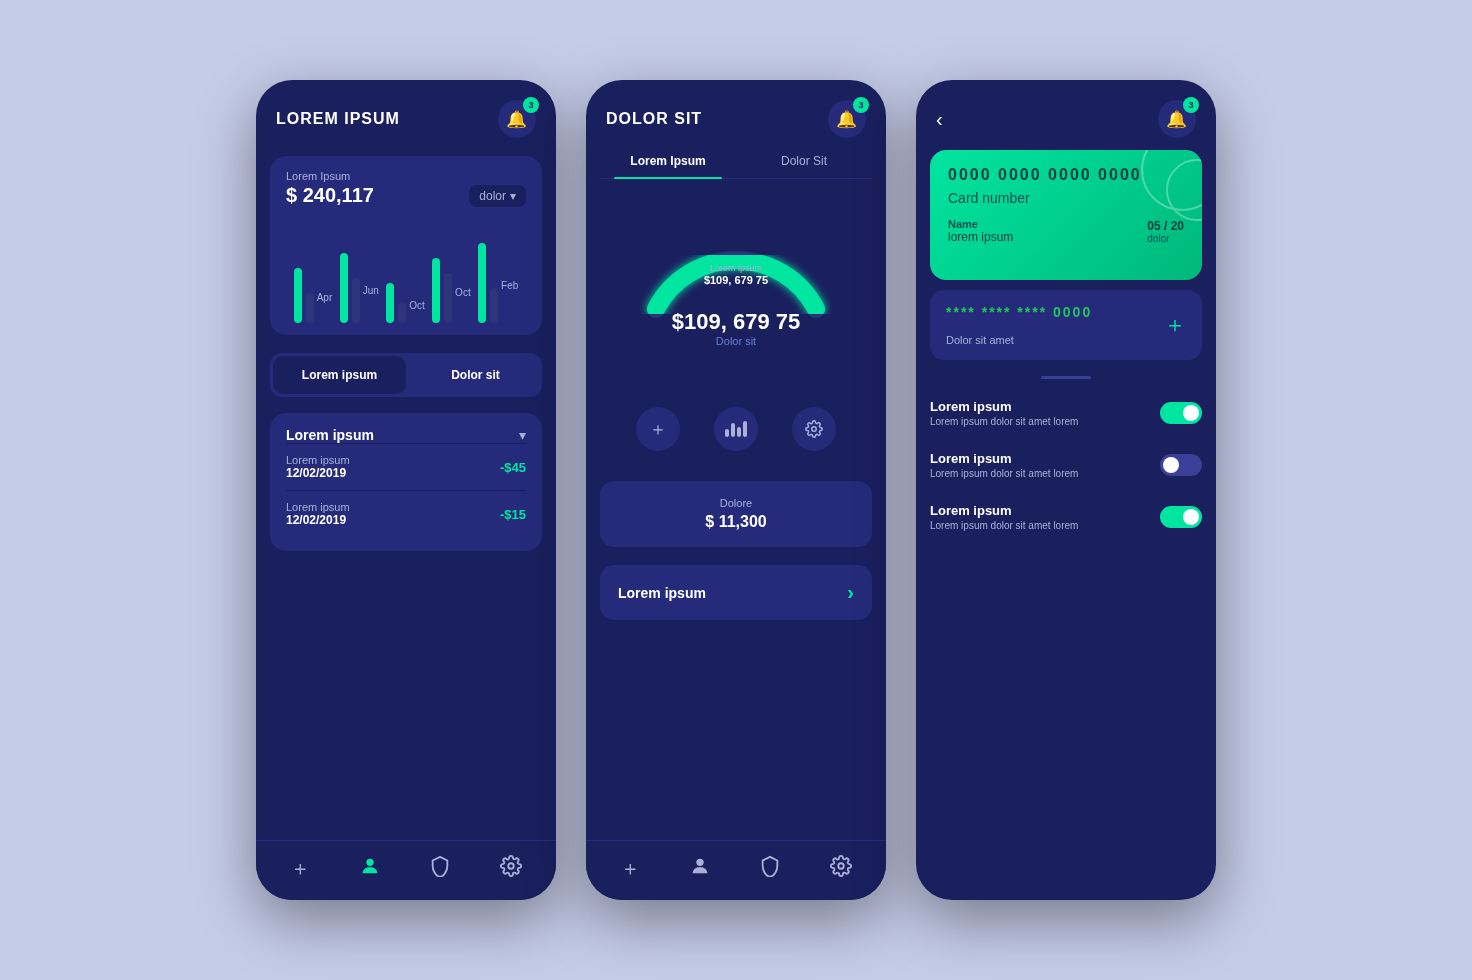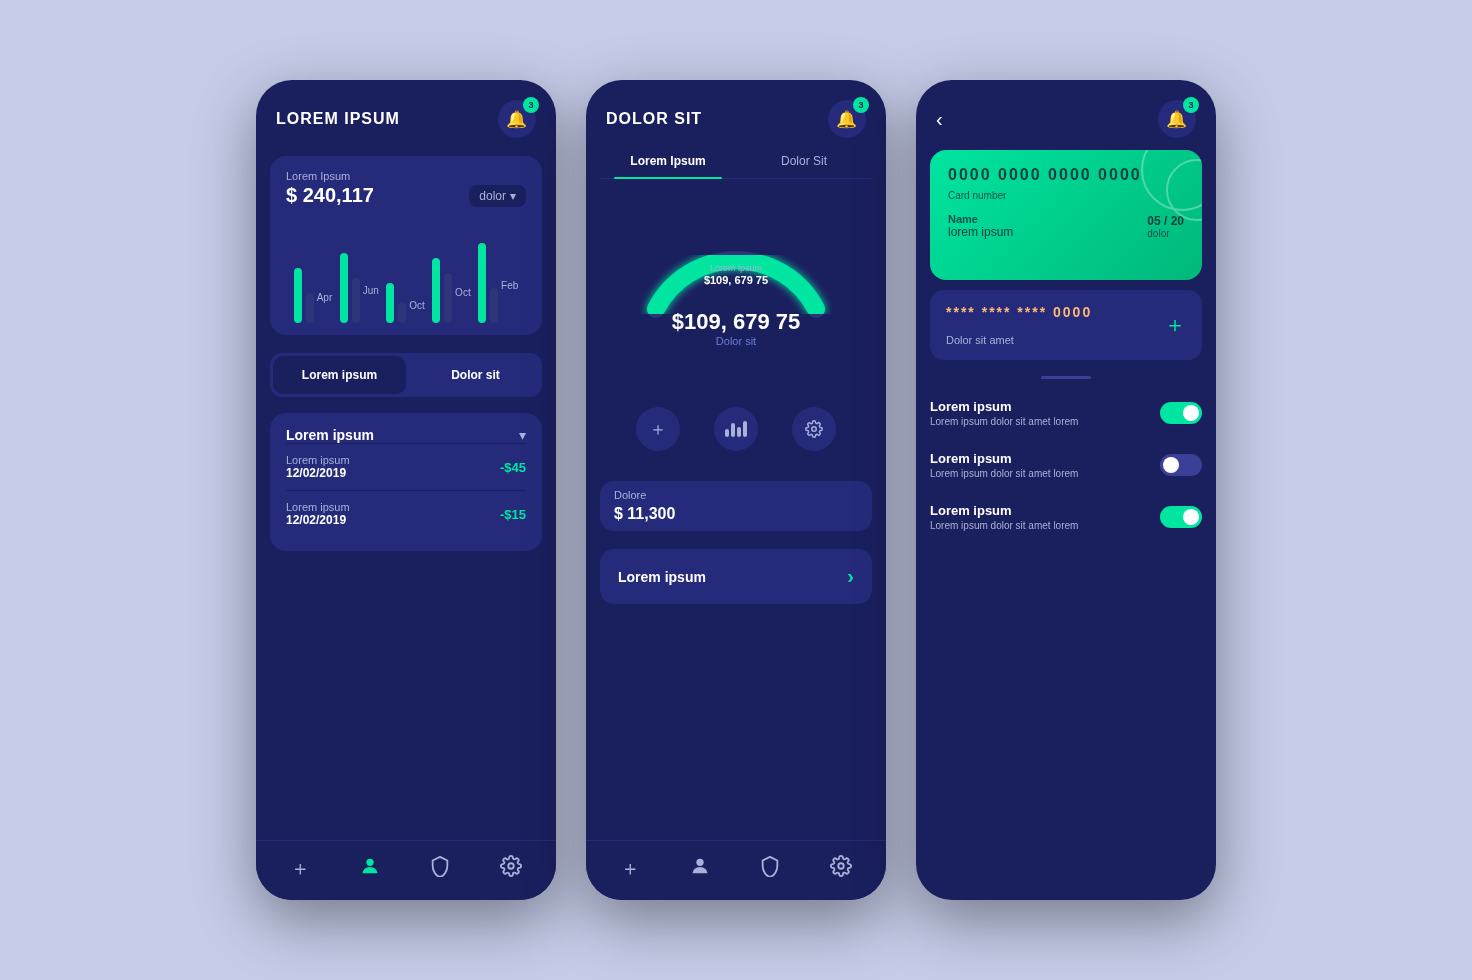--- a/index.html
+++ b/index.html
@@ -309,21 +309,22 @@
 
     .stat-cards {
       display: flex;
       gap: 10px;
       margin: 10px 14px;
     }
     .stat-card {
       flex: 1;
       background: #252b7a;
       border-radius: 14px;
-      padding: 8px 14px;
+      padding: 16px 14px;
+      text-align: center;
     }
     .stat-label {
       color: #aab0d8;
       font-size: 11px;
     }
     .stat-value {
       color: #fff;
       font-size: 16px;
       font-weight: 700;
       margin-top: 4px;
@@ -374,21 +375,21 @@
     }
     .card-number-display {
       color: #0a4040;
       font-size: 16px;
       font-weight: 700;
       letter-spacing: 2px;
       margin-bottom: 6px;
     }
     .card-label {
       color: #0a5050;
-      font-size: 10px;
+      font-size: 14px;
       margin-bottom: 12px;
     }
     .card-bottom {
       display: flex;
       justify-content: space-between;
       align-items: flex-end;
     }
     .card-name-section .cn-label {
       color: #0a5050;
       font-size: 11px;
@@ -407,21 +408,21 @@
     .add-card-section {
       margin: 8px 14px;
       background: #252b7a;
       border-radius: 14px;
       padding: 14px 16px;
       display: flex;
       align-items: center;
       justify-content: space-between;
     }
     .masked-card-num {
-      color: #fdba74;
+      color: #22c55e;
       font-size: 14px;
       font-weight: 600;
       letter-spacing: 2px;
     }
     .add-card-label {
       color: #aab0d8;
       font-size: 11px;
       margin-top: 14px;
     }
     .add-plus {

